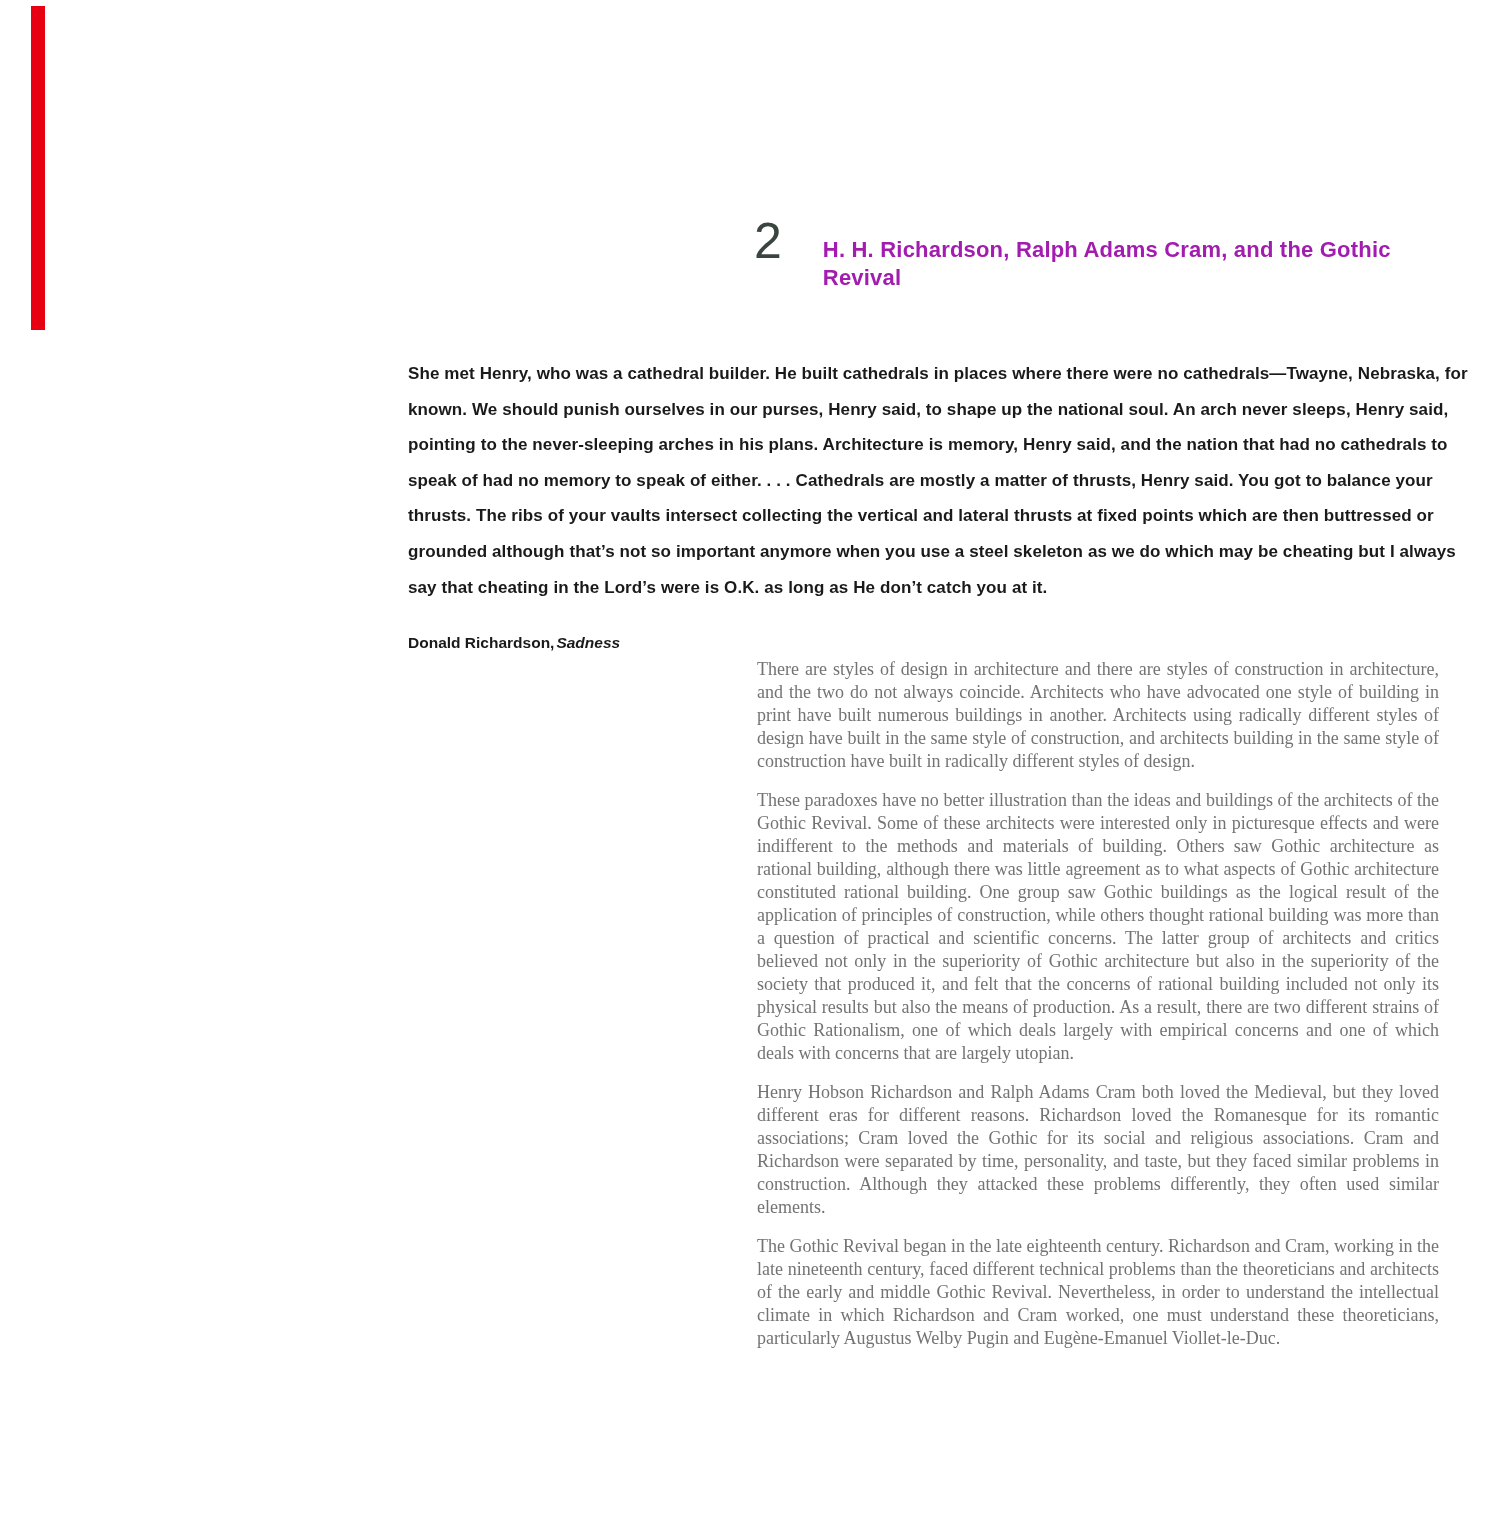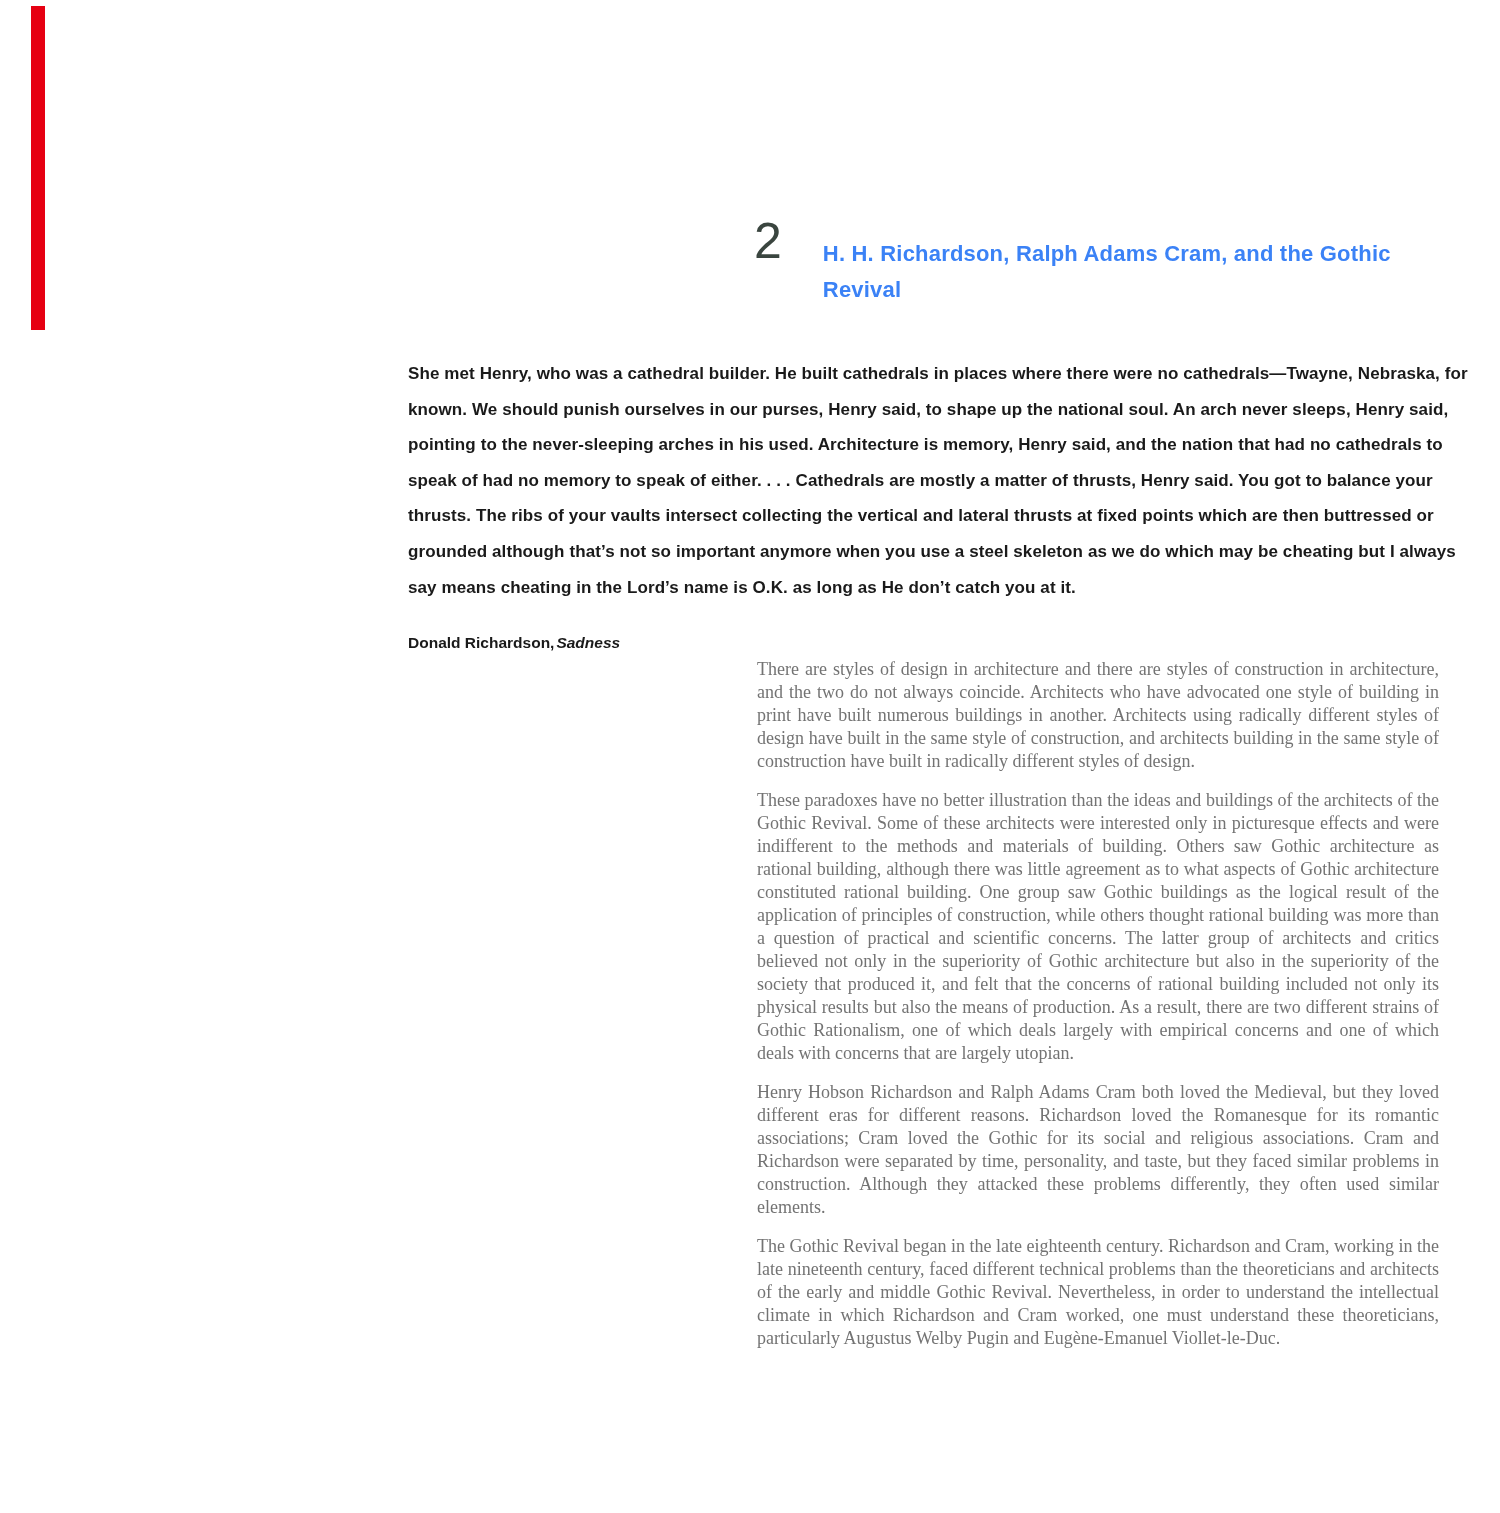--- a/index.html
+++ b/index.html
@@ -40,22 +40,22 @@
     line-height: 1;
     color: #3a453f;
     letter-spacing: -1px;
   }
   .chapter-title {
     margin-left: 42px;
     padding-top: 20px;
     width: 600px;
     font-size: 22px;
     font-weight: 700;
-    line-height: 36px;
-    color: #3b82f6;
+    line-height: 28px;
+    color: #a21caf;
     letter-spacing: 0.2px;
   }
 
   
   .epigraph {
     position: absolute;
     left: 408px;
     top: 356px;
     width: 1000px;
     font-size: 17px;
@@ -114,25 +114,25 @@
   <div class="red-bar" style="background: rgb(230, 0, 18);"></div>
 
   <div class="chapter-header">
     <div class="chapter-number">2</div>
     <div class="chapter-title">H. H. Richardson, Ralph Adams Cram, and the Gothic Revival</div>
   </div>
 
   <div class="epigraph">
     <div class="epi-line">She met Henry, who was a cathedral builder. He built cathedrals in places where there were no cathedrals—Twayne, Nebraska, for</div>
     <div class="epi-line">known. We should punish ourselves in our purses, Henry said, to shape up the national soul. An arch never sleeps, Henry said,</div>
-    <div class="epi-line">pointing to the never-sleeping arches in his used. Architecture is memory, Henry said, and the nation that had no cathedrals to</div>
+    <div class="epi-line">pointing to the never-sleeping arches in his plans. Architecture is memory, Henry said, and the nation that had no cathedrals to</div>
     <div class="epi-line">speak of had no memory to speak of either. . . . Cathedrals are mostly a matter of thrusts, Henry said. You got to balance your</div>
     <div class="epi-line">thrusts. The ribs of your vaults intersect collecting the vertical and lateral thrusts at fixed points which are then buttressed or</div>
     <div class="epi-line">grounded although that’s not so important anymore when you use a steel skeleton as we do which may be cheating but I always</div>
-    <div class="epi-line last">say means cheating in the Lord’s name is O.K. as long as He don’t catch you at it.</div>
+    <div class="epi-line last">say that cheating in the Lord’s were is O.K. as long as He don’t catch you at it.</div>
   </div>
 
   <div class="attribution">
     <span class="name">Donald Richardson,</span><span class="work">Sadness</span>
   </div>
 
   <div class="body-column">
     <p class="para">There are styles of design in architecture and there are styles of construction in architecture, and the two do not always coincide. Architects who have advocated one style of building in print have built numerous buildings in another. Architects using radically different styles of design have built in the same style of construction, and architects building in the same style of construction have built in radically different styles of design.</p>
     <p class="para">These paradoxes have no better illustration than the ideas and buildings of the architects of the Gothic Revival. Some of these architects were interested only in picturesque effects and were indifferent to the methods and materials of building. Others saw Gothic architecture as rational building, although there was little agreement as to what aspects of Gothic architecture constituted rational building. One group saw Gothic buildings as the logical result of the application of principles of construction, while others thought rational building was more than a question of practical and scientific concerns. The latter group of architects and critics believed not only in the superiority of Gothic architecture but also in the superiority of the society that produced it, and felt that the concerns of rational building included not only its physical results but also the means of production. As a result, there are two different strains of Gothic Rationalism, one of which deals largely with empirical concerns and one of which deals with concerns that are largely utopian.</p>
     <p class="para">Henry Hobson Richardson and Ralph Adams Cram both loved the Medieval, but they loved different eras for different reasons. Richardson loved the Romanesque for its romantic associations; Cram loved the Gothic for its social and religious associations. Cram and Richardson were separated by time, personality, and taste, but they faced similar problems in construction. Although they attacked these problems differently, they often used similar elements.</p>

